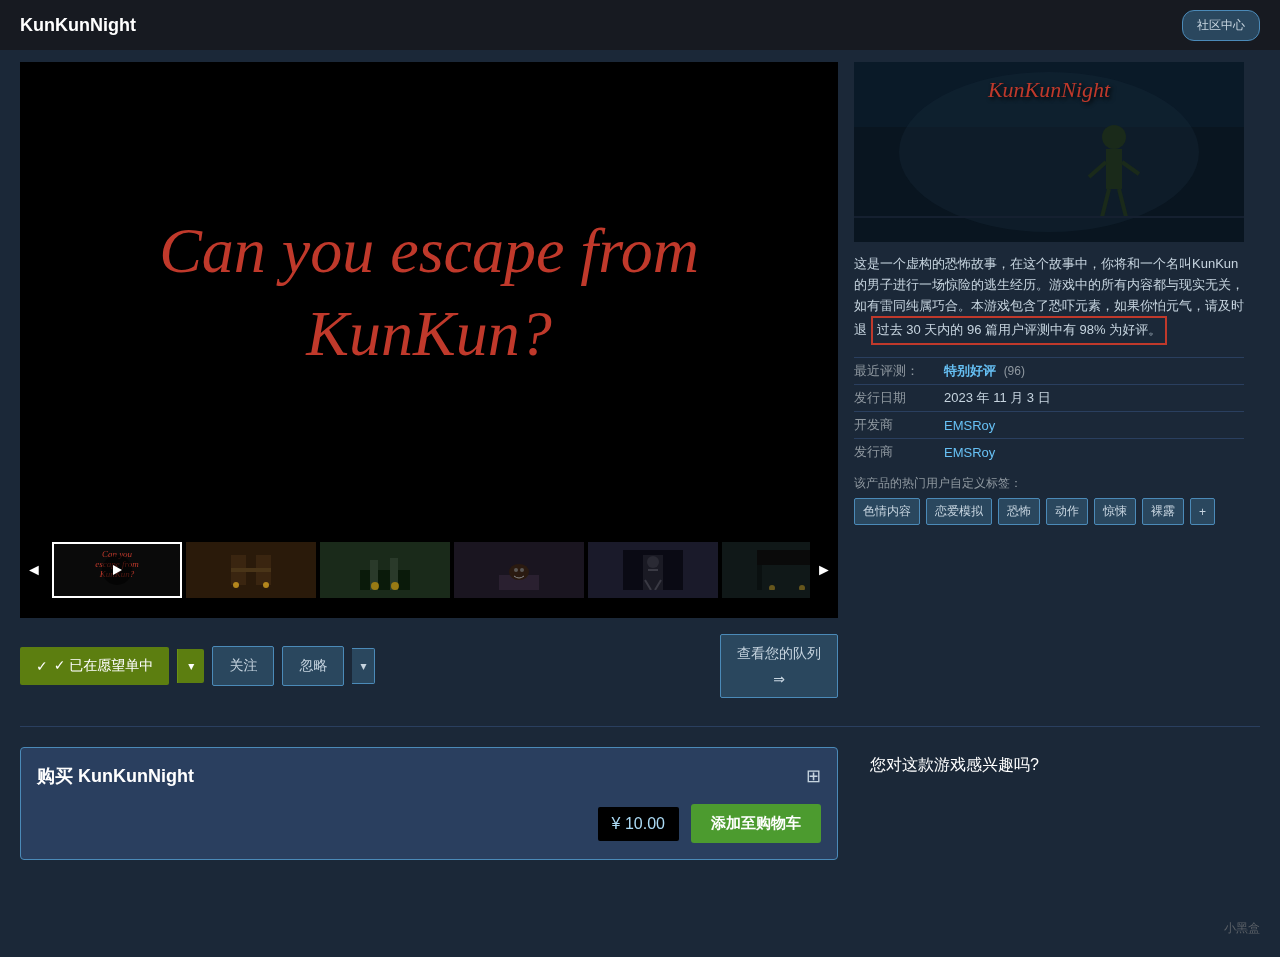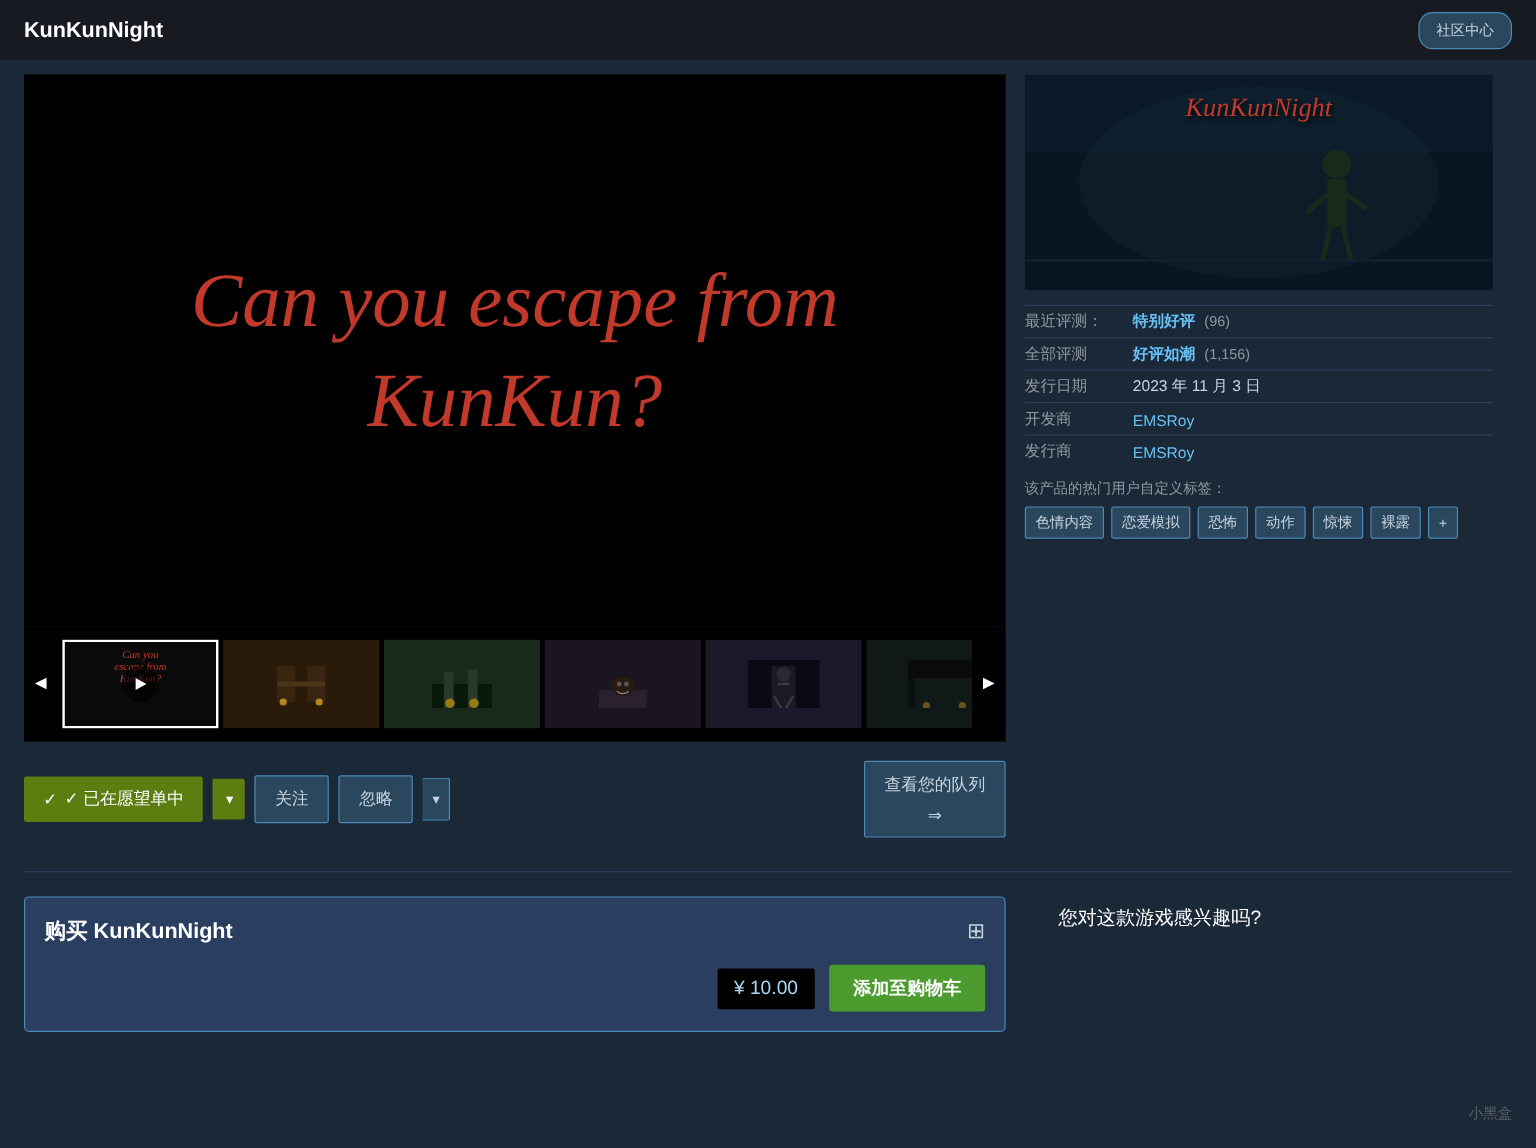--- a/index.html
+++ b/index.html
@@ -93,21 +93,21 @@
     }
     .thumbnails-list {
       display: flex;
       gap: 4px;
       flex: 1;
       overflow: hidden;
       padding: 0 4px;
     }
     .thumbnail-item {
       width: 130px;
-      height: 74px;
+      height: 56px;
       flex-shrink: 0;
       background-color: #2a3a4a;
       position: relative;
       overflow: hidden;
       cursor: pointer;
       border: 2px solid transparent;
     }
     .thumbnail-item.active {
       border-color: #fff;
     }
@@ -308,21 +308,21 @@
       font-size: 13px;
     }
 
     
     .reviews-table {
       width: 100%;
       margin-bottom: 10px;
     }
     .reviews-row {
       display: flex;
-      align-items: flex-end;
+      align-items: center;
       padding: 4px 0;
       border-top: 1px solid #2a3f5f;
       font-size: 13px;
     }
     .reviews-label {
       color: #8f98a0;
       width: 90px;
       flex-shrink: 0;
     }
     .reviews-value {
@@ -400,21 +400,21 @@
     
     .separator {
       height: 1px;
       background-color: #2a3f5f;
       margin: 0 20px;
     }
 
     
     .bottom-panel {
       display: flex;
-      gap: 28px;
+      gap: 16px;
       padding: 12px 20px;
     }
     .bottom-left {
       flex: 1;
       max-width: 818px;
     }
     .bottom-right {
       width: 390px;
       flex-shrink: 0;
     }
@@ -553,38 +553,35 @@
         <line x1="252" y1="100" x2="235" y2="115" stroke="#1a2a1a" stroke-width="4"></line>
         <line x1="268" y1="100" x2="285" y2="112" stroke="#1a2a1a" stroke-width="4"></line>
         <line x1="255" y1="127" x2="248" y2="155" stroke="#1a2a1a" stroke-width="4"></line>
         <line x1="265" y1="127" x2="272" y2="155" stroke="#1a2a1a" stroke-width="4"></line>
 
         <line x1="0" y1="155" x2="390" y2="155" stroke="#152030" stroke-width="2"></line>
       </svg>
       <span class="game-thumb-title" style="font-family:Georgia,serif;font-style:italic;color:#c0392b;font-size:22px;text-shadow:2px 2px 4px #000;position:absolute;top:15px;left:50%;transform:translateX(-50%);white-space:nowrap;">KunKunNight</span>
     </div>
 
+    <div class="game-description">
+      <span>这是一个虚构的恐怖故事，在这个故事中，你将和一个名叫KunKun的男子进行一场惊险的逃生经历。游戏中的所有内容都与现实无关，如有雷同纯属巧合。本游戏包含了恐吓元素，如果你怕元气，请及时退</span>
+      <span class="review-highlight">过去 30 天内的 96 篇用户评测中有 98% 为好评。</span>
+    </div>
 
     <div class="reviews-table">
 
       <div class="reviews-row">
         <span class="reviews-label">最近评测：</span>
         <span class="reviews-value">
           <span class="highlight-green">特别好评</span>
           <span class="review-count">(96)</span>
         </span>
       </div>
 
-      <div class="reviews-row">
-        <span class="reviews-label">全部评测</span>
-        <span class="reviews-value">
-          <span class="highlight-green">好评如潮</span>
-          <span class="review-count">(1,156)</span>
-        </span>
-      </div>
 
       <div class="reviews-row">
         <span class="reviews-label">发行日期</span>
         <span class="reviews-value">2023 年 11 月 3 日</span>
       </div>
 
       <div class="reviews-row">
         <span class="reviews-label">开发商</span>
         <span class="reviews-value">
           <a href="#">EMSRoy</a>

